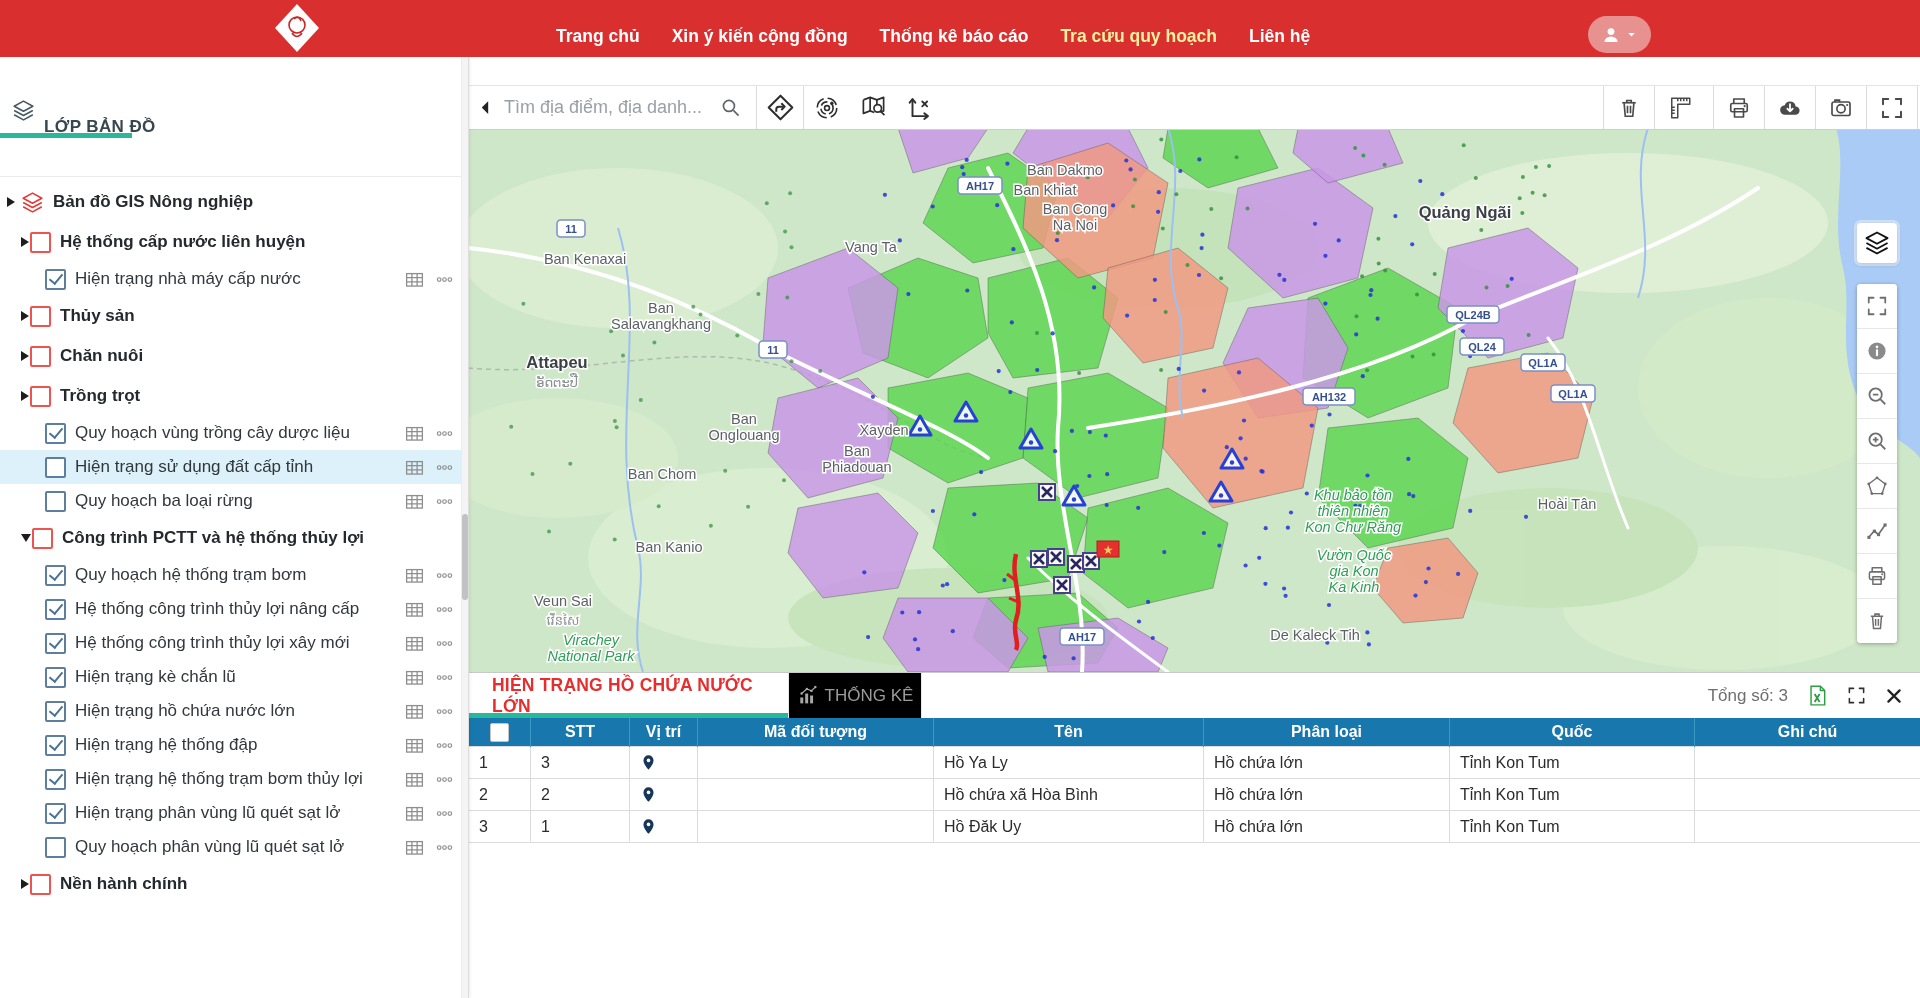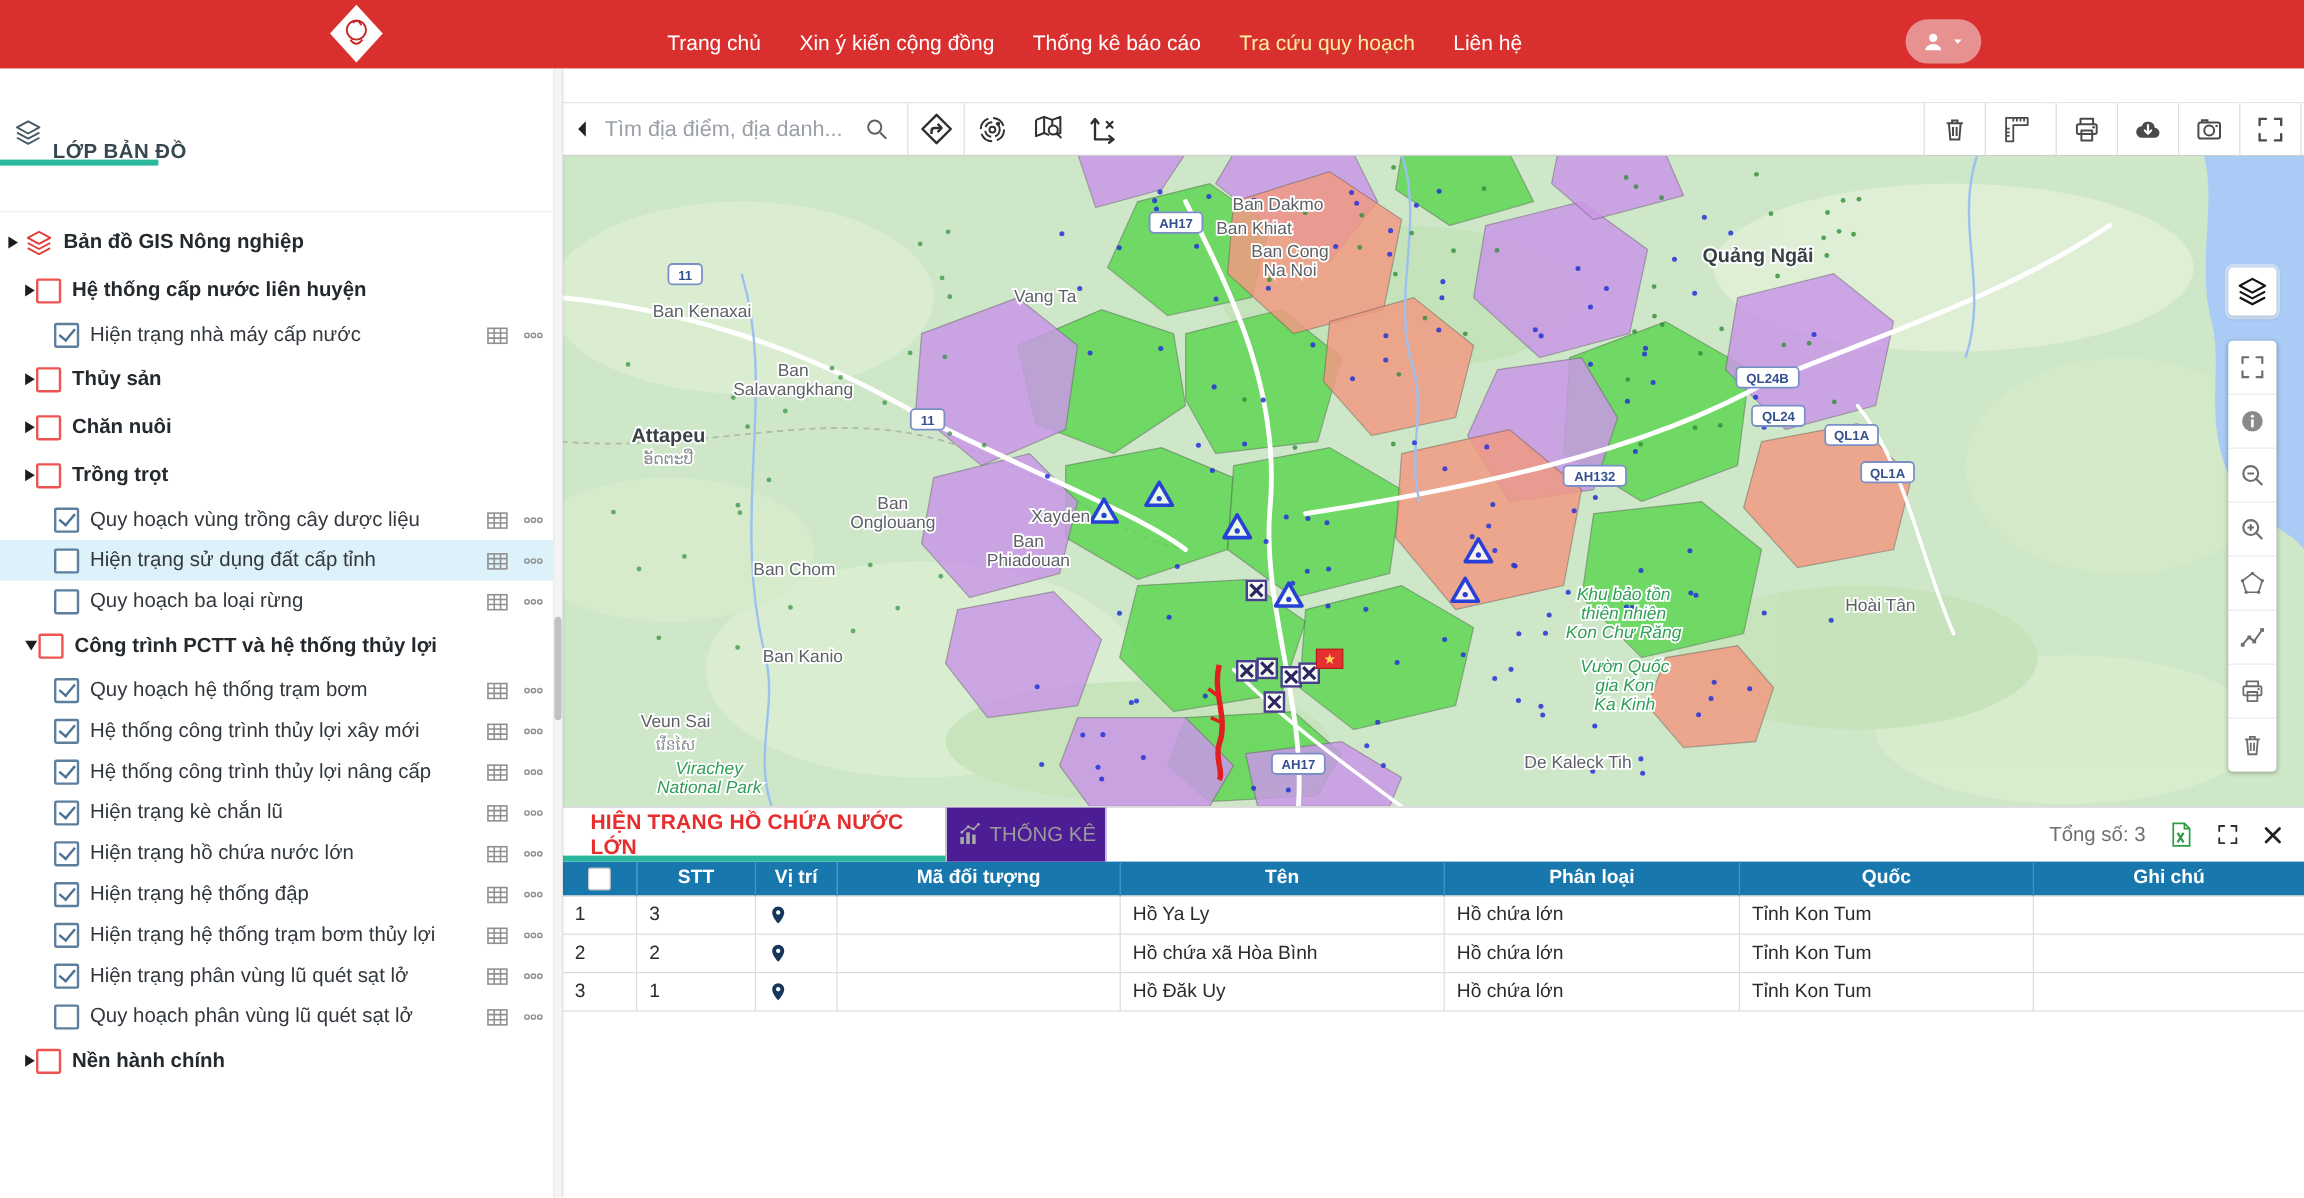--- a/index.html
+++ b/index.html
@@ -2,21 +2,21 @@
 <html><head>
 <meta charset="utf-8">
 <style>
   html,body{margin:0;padding:0;}
   body{width:1920px;height:998px;position:relative;overflow:hidden;background:#fff;
        font-family:"Liberation Sans","DejaVu Sans",sans-serif;-webkit-font-smoothing:antialiased;}
   
   .topbar{position:absolute;left:0;top:0;width:1920px;height:57px;background:#d92f2f;z-index:40;}
   .logo{position:absolute;left:272px;top:3px;width:50px;height:50px;}
   .nav{position:absolute;left:556px;top:0;height:57px;display:flex;gap:32px;align-items:center;}
-  .nav-item{color:#fff;font-size:17.5px;font-weight:normal;cursor:pointer;white-space:nowrap;margin-top:16px;}
+  .nav-item{color:#fff;font-size:17.5px;font-weight:bold;cursor:pointer;white-space:nowrap;margin-top:16px;}
   .nav-item.active{color:#f7f1a0;}
   .avatar{position:absolute;left:1588px;top:16px;width:63px;height:37px;border-radius:19px;
           background:#e89191;display:flex;align-items:center;justify-content:center;gap:4px;cursor:pointer;}
   
   .sidebar{position:absolute;left:0;top:57px;width:468px;bottom:0;background:#fff;z-index:30;
            border-right:1px solid #ddd;box-shadow:1px 0 3px rgba(0,0,0,.08);}
   .sb-head{position:absolute;left:12px;top:26px;display:flex;align-items:center;gap:9px;color:#37474f;}
   .sb-head .t{font-size:17px;font-weight:600;letter-spacing:.4px;margin-top:34px;}
   .sb-tealbar{position:absolute;left:0;top:76px;width:132px;height:5px;background:#2ab89c;}
   .sb-div{position:absolute;left:0;top:119px;width:462px;height:1px;background:#eaeaea;}
@@ -57,21 +57,21 @@
        box-shadow:0 1px 4px rgba(0,0,0,.3);z-index:21;overflow:hidden;}
   .ctrl-btn{width:40px;height:44px;display:flex;align-items:center;justify-content:center;color:#6e6e6e;
        border-bottom:1px solid #e7e7e7;cursor:pointer;background:#fff;}
   .ctrl-btn:last-child{border-bottom:none;}
   
   .panel{position:absolute;left:468px;right:0;top:672px;bottom:0;background:#fff;z-index:25;border-top:1px solid #c9c9c9;}
   .tabbar{position:relative;height:45px;display:flex;align-items:stretch;}
   .tab1{width:320px;display:flex;align-items:center;padding-left:24px;box-sizing:border-box;position:relative;cursor:pointer;}
   .tab1 .lbl{color:#e62e2e;font-weight:bold;font-size:17.5px;letter-spacing:.2px;}
   .tab1 .bar{position:absolute;left:0;bottom:0;width:100%;height:5px;background:#2ab89c;}
-  .tab2{width:132px;background:#4c1d95;border-left:1px solid #e8e8e8;border-right:1px solid #e8e8e8;
+  .tab2{width:132px;background:#000000;border-left:1px solid #e8e8e8;border-right:1px solid #e8e8e8;
         display:flex;align-items:center;justify-content:center;gap:7px;color:#9b9b9b;font-size:17px;cursor:pointer;}
   .tab-right{margin-left:auto;display:flex;align-items:center;gap:18px;padding-right:16px;}
   .total{color:#6f6f6f;font-size:17px;}
   .tbtn{display:flex;align-items:center;justify-content:center;cursor:pointer;color:#333;}
   table.grid{border-collapse:collapse;table-layout:fixed;width:1452px;}
   table.grid th{background:#1878ad;color:#fff;font-size:16px;font-weight:bold;height:28px;
         border-right:1px solid #3c97c4;padding:0;text-align:center;}
   table.grid td{height:31px;border:1px solid #dcdcdc;font-size:16px;color:#2b2b2b;padding:0 0 0 10px;background:#fff;}
   td.navy{color:#17406b;}
   td.cpin{text-align:left;padding-left:14px;color:#17365c;}
@@ -389,33 +389,33 @@
           <svg width="21" height="21" class="ic">
             <use href="#i-grid"></use>
           </svg>
           <svg width="19" height="19" class="ic">
             <use href="#i-more"></use>
           </svg>
         </span>
       </div>
       <div class="trow">
         <span class="cb checked" style="margin-left: 45px;"></span>
-        <span class="tlabel">Hệ thống công trình thủy lợi xây mới</span>
+        <span class="tlabel">Hệ thống công trình thủy lợi nâng cấp</span>
         <span class="tacts">
           <svg width="21" height="21" class="ic">
             <use href="#i-grid"></use>
           </svg>
           <svg width="19" height="19" class="ic">
             <use href="#i-more"></use>
           </svg>
         </span>
       </div>
       <div class="trow">
         <span class="cb checked" style="margin-left: 45px;"></span>
-        <span class="tlabel">Hệ thống công trình thủy lợi nâng cấp</span>
+        <span class="tlabel">Hệ thống công trình thủy lợi xây mới</span>
         <span class="tacts">
           <svg width="21" height="21" class="ic">
             <use href="#i-grid"></use>
           </svg>
           <svg width="19" height="19" class="ic">
             <use href="#i-more"></use>
           </svg>
         </span>
       </div>
       <div class="trow">

